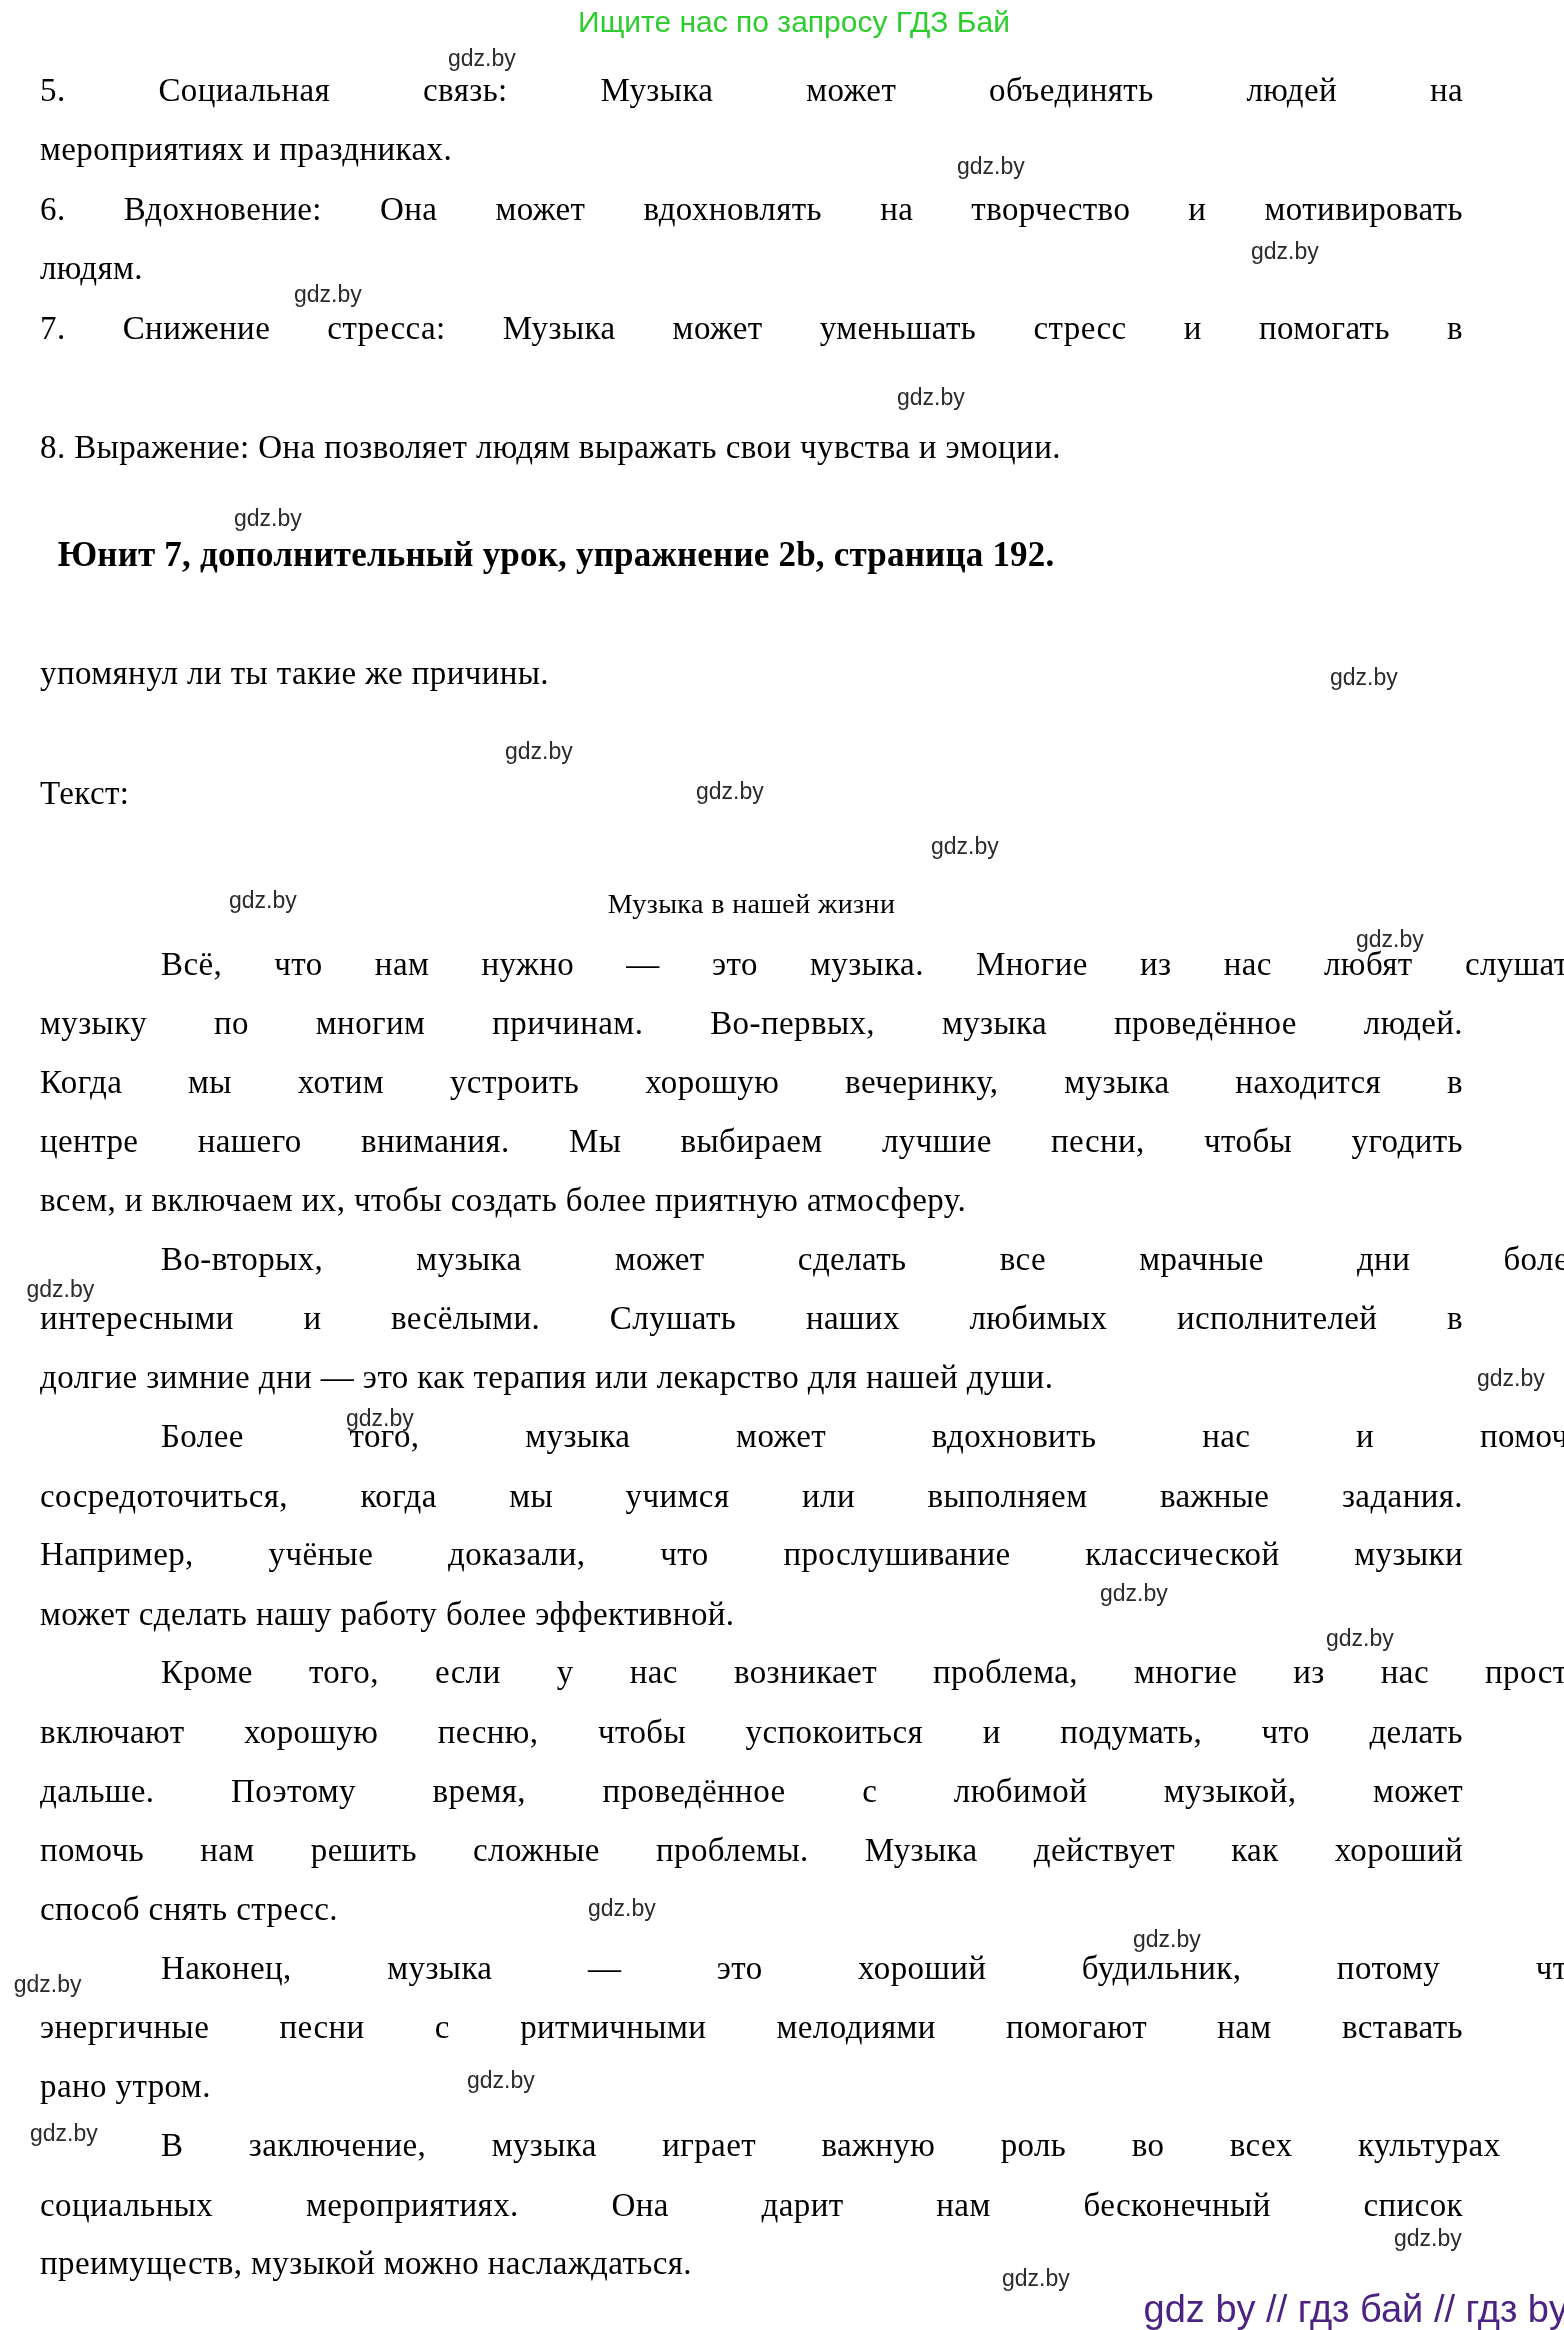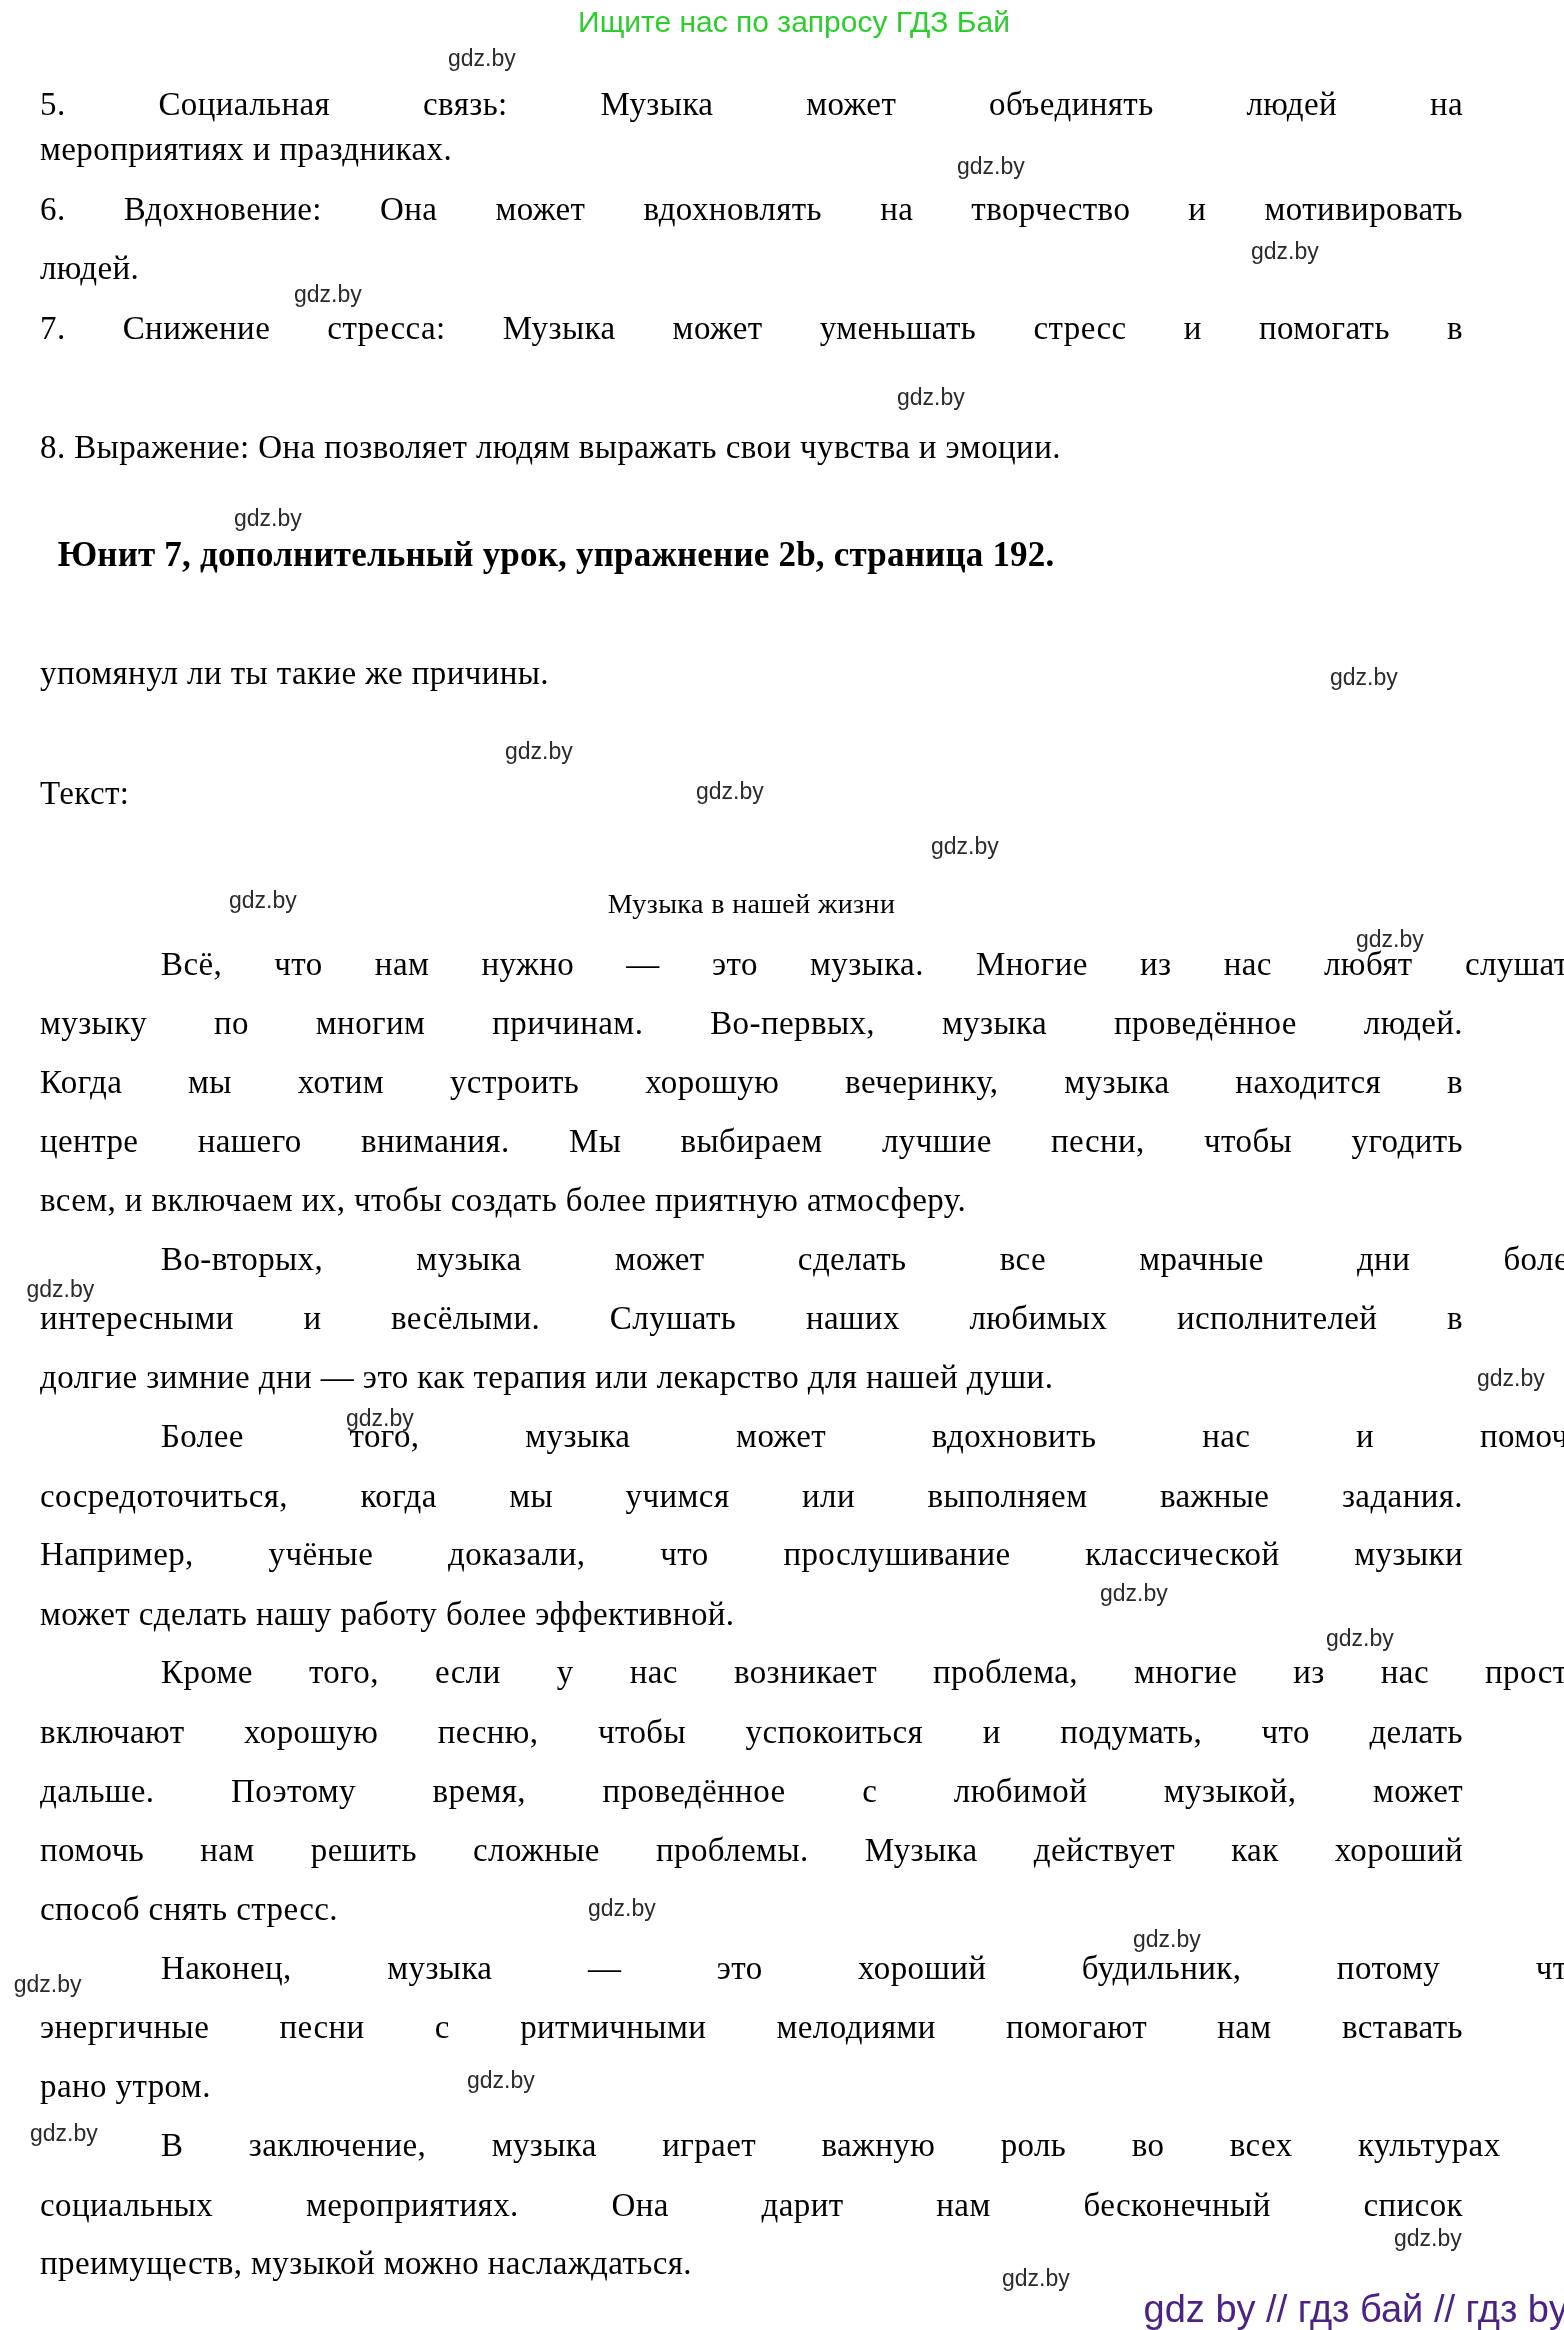--- a/index.html
+++ b/index.html
@@ -65,24 +65,24 @@
     color: var(--footer-color, #4b2382);
   }
 </style>
 </head>
 <body>
 
 <div class="page">
   <div class="promo-header">Ищите нас по запросу ГДЗ Бай</div>
 
   <div class="doc-body">
-      <div class="line justify" style="top: 85px;">5. Социальная связь: Музыка может объединять людей на</div>
+      <div class="line justify" style="top: 71px;">5. Социальная связь: Музыка может объединять людей на</div>
       <div class="line" style="top: 130px;">мероприятиях и праздниках.</div>
       <div class="line justify" style="top: 190px;">6. Вдохновение: Она может вдохновлять на творчество и мотивировать</div>
-      <div class="line" style="top: 249px;">людей.</div>
+      <div class="line" style="top: 249px;">людям.</div>
       <div class="line justify" style="top: 309px;">7. Снижение стресса: Музыка может уменьшать стресс и помогать в</div>
       <div class="line" style="top: 428px;">8. Выражение: Она позволяет людям выражать свои чувства и эмоции.</div>
       <div class="line bold" style="top: 534px; padding-left: 17.7px;">Юнит 7, дополнительный урок, упражнение 2b, страница 192.</div>
       <div class="line" style="top: 654px;">упомянул ли ты такие же причины.</div>
       <div class="line" style="top: 774px;">Текст:</div>
       <div class="line center title" style="top: 887px;">Музыка в нашей жизни</div>
       <div class="line justify" style="top: 945px; padding-left: 121px;">Всё, что нам нужно — это музыка. Многие из нас любят слушать</div>
       <div class="line justify" style="top: 1004px;">музыку по многим причинам. Во-первых, музыка проведённое людей.</div>
       <div class="line justify" style="top: 1063px;">Когда мы хотим устроить хорошую вечеринку, музыка находится в</div>
       <div class="line justify" style="top: 1122px;">центре нашего внимания. Мы выбираем лучшие песни, чтобы угодить</div>

